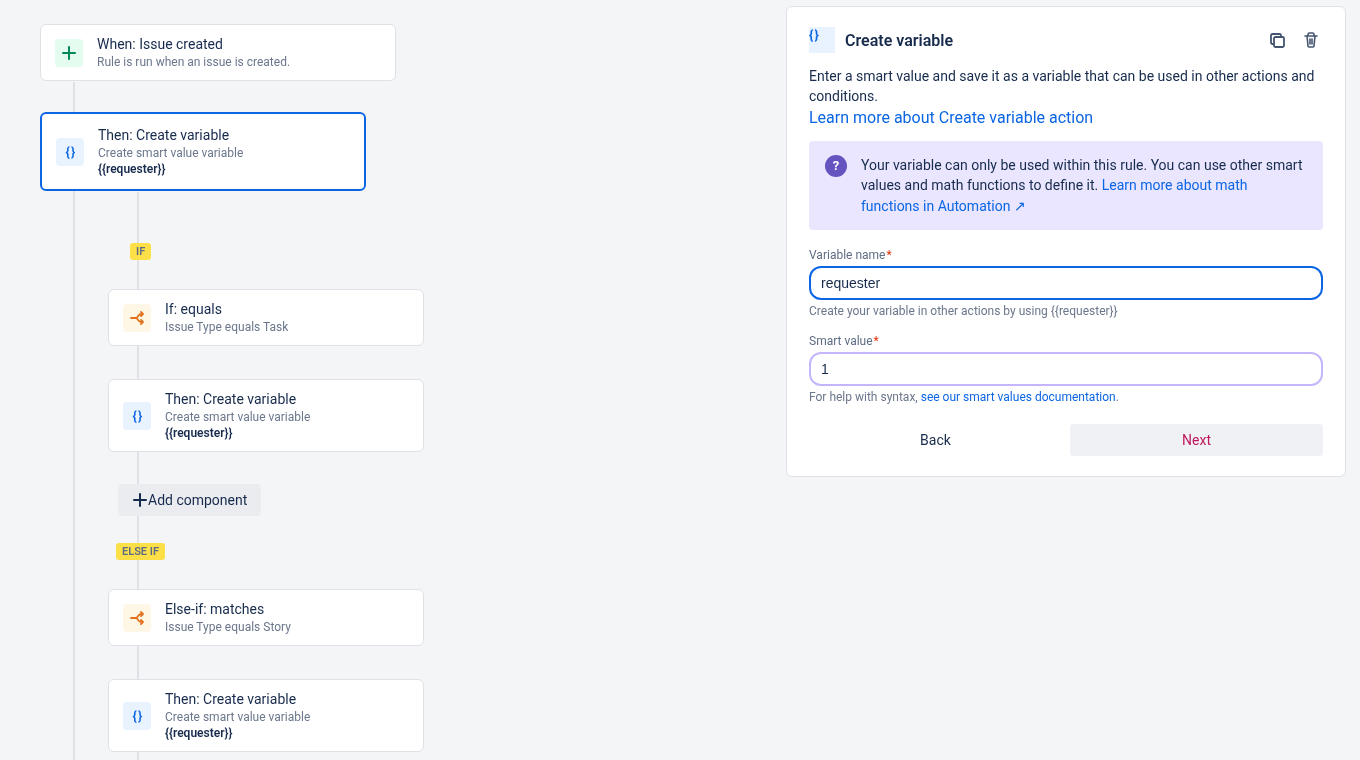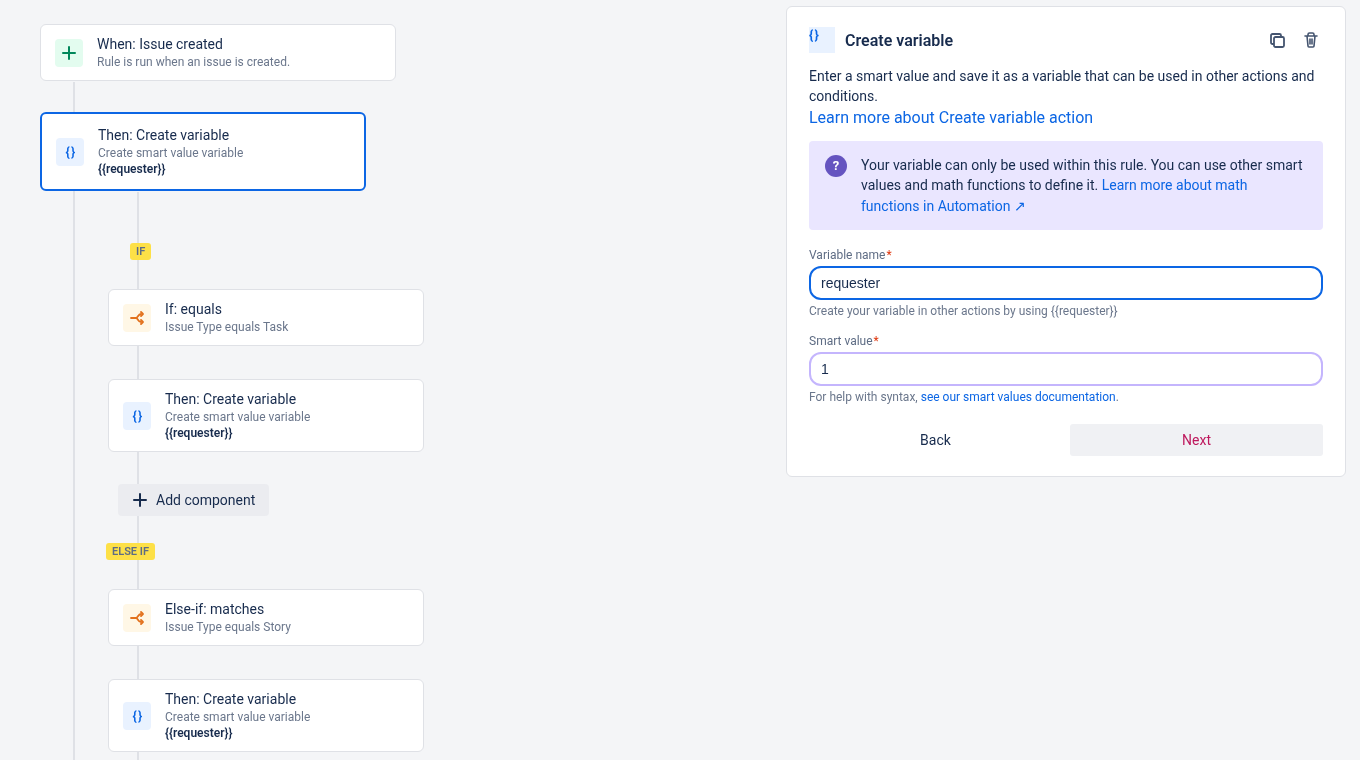--- a/index.html
+++ b/index.html
@@ -50,21 +50,21 @@
   font-size: 11px;
   font-weight: 600;
   padding: 2px 6px;
   border-radius: 3px;
 }
 .add-component {
   position: absolute;
   background: #ebecf0;
   border-radius: 4px;
   padding: 8px 14px;
-  display: flex; align-items: center; gap: 8px;
+  display: flex; align-items: center; gap: 0;
   font-size: 14px; color: #172b4d;
   cursor: pointer;
 }
 .connector {
   position: absolute;
   border-left: 2px solid #dfe1e6;
 }
 
 
 .panel {
@@ -186,21 +186,21 @@
 
   <div class="add-component" style="left:118px; top:484px;">
     <span>
       <svg width="16" height="16" viewBox="0 0 16 16">
           <path d="M8 2v12M2 8h12" stroke="#172b4d" stroke-width="2" stroke-linecap="round"></path>
         </svg>
     </span>
     <span>Add component</span>
   </div>
 
-  <div class="badge" style="left:106px; top:543px;">ELSE IF</div>
+  <div class="badge" style="left:116px; top:543px;">ELSE IF</div>
 
   <div class="node" style="left:108px; top:589px; width:316px;">
     <div class="icon-box icon-orange">
       <svg width="16" height="16" viewBox="0 0 16 16">
           <path d="M2 8h5 M7 8c2 0 2-4 5-4 M7 8c2 0 2 4 5 4" stroke="#e2711d" stroke-width="1.8" fill="none" stroke-linecap="round"></path>
           <path d="M12 2l2 2-2 2 M12 10l2 2-2 2" stroke="#e2711d" stroke-width="1.8" fill="none" stroke-linecap="round" stroke-linejoin="round"></path>
         </svg>
     </div>
     <div class="labels">
       <div class="title">Else-if: matches</div>

